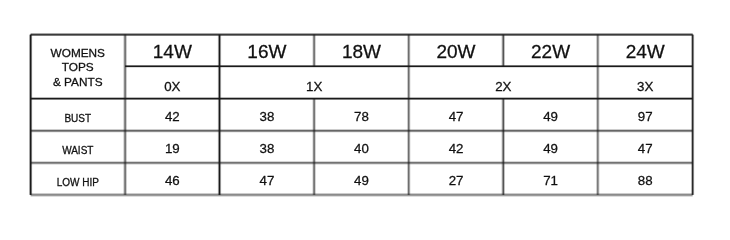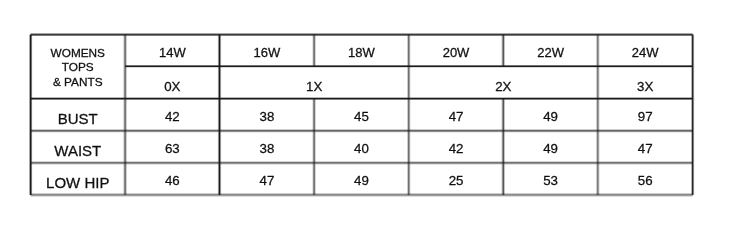--- a/index.html
+++ b/index.html
@@ -36,27 +36,27 @@
     border: 1px solid transparent;
     height: 32px;
     padding: 0;
     text-align: center;
     vertical-align: middle;
     white-space: nowrap;
     -webkit-text-stroke: 0.28px #111111;
   }
 
   
-  #size-chart td.num-size  { font-size: 13px; padding-top: 3.5px; }
+  #size-chart td.num-size  { font-size: 19px; padding-top: 3.5px; }
   
   #size-chart td.let-size  { font-size: 13.3px; padding-top: 8px; }
   
   #size-chart td.meas-val  { font-size: 13.3px; padding-top: 4.5px; }
   
-  #size-chart td.meas-name { font-size: 15px; padding-top: 8px; }
+  #size-chart td.meas-name { font-size: 10px; padding-top: 8px; }
   
   #size-chart td.corner-label {
     font-size: 11.8px;
     line-height: 14.3px;
     padding-top: 2.2px;
   }
 </style>
 </head>
 <body>
 
@@ -113,37 +113,37 @@
     <tr>
         <td class="let-size" colspan="1">0X</td>
         <td class="let-size" colspan="2">1X</td>
         <td class="let-size" colspan="2">2X</td>
         <td class="let-size" colspan="1">3X</td>
       </tr>
   <tr>
         <td class="meas-name">BUST</td>
         <td class="meas-val">42</td>
         <td class="meas-val">38</td>
-        <td class="meas-val">45</td>
+        <td class="meas-val">78</td>
         <td class="meas-val">47</td>
         <td class="meas-val">49</td>
         <td class="meas-val">97</td>
       </tr>
       <tr>
         <td class="meas-name">WAIST</td>
-        <td class="meas-val">63</td>
+        <td class="meas-val">19</td>
         <td class="meas-val">38</td>
         <td class="meas-val">40</td>
         <td class="meas-val">42</td>
         <td class="meas-val">49</td>
         <td class="meas-val">47</td>
       </tr>
       <tr>
         <td class="meas-name">LOW HIP</td>
         <td class="meas-val">46</td>
         <td class="meas-val">47</td>
         <td class="meas-val">49</td>
-        <td class="meas-val">25</td>
-        <td class="meas-val">53</td>
-        <td class="meas-val">56</td>
+        <td class="meas-val">27</td>
+        <td class="meas-val">71</td>
+        <td class="meas-val">88</td>
       </tr>
     </tbody>
 </table>
 
 </body></html>

